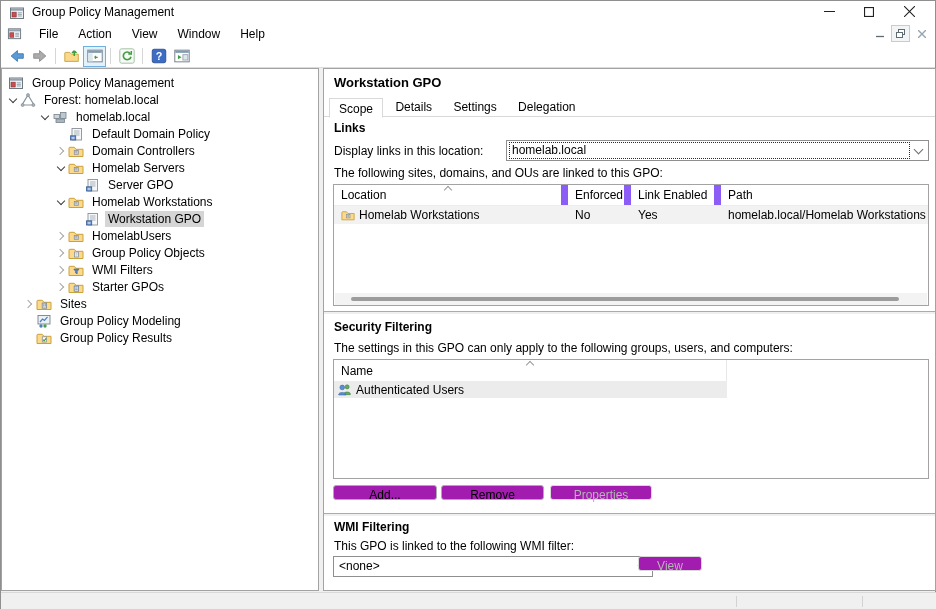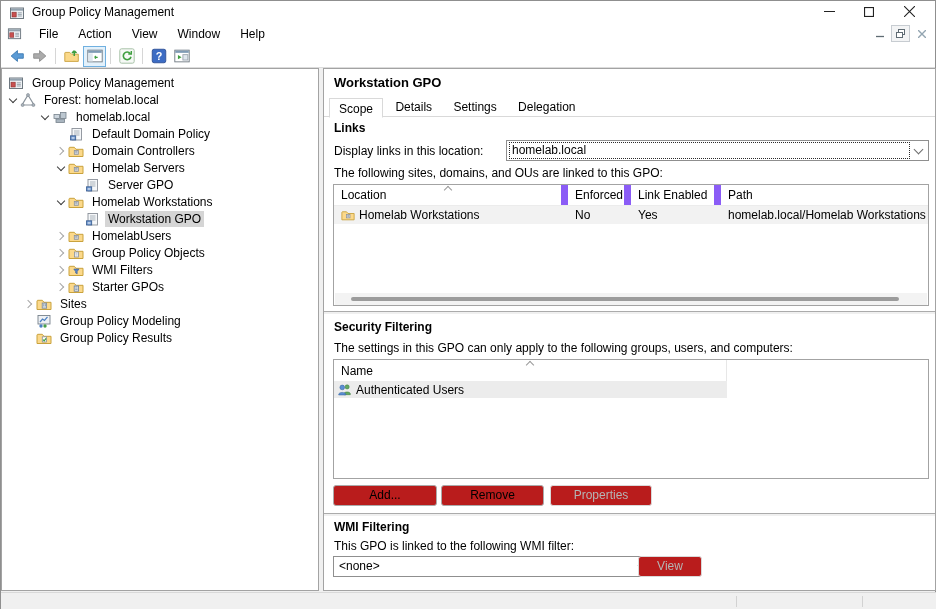--- a/index.html
+++ b/index.html
@@ -78,21 +78,21 @@
   .hscroll{position:absolute;left:1px;right:1px;bottom:0;height:12px;background:#f3f3f3;}
   .hthumb{position:absolute;left:16px;right:28px;top:4px;height:4px;background:#9c9c9c;border-radius:2px;}
 
   .divider{position:absolute;left:0;width:100%;height:4px;background:#f0f0f0;border-top:1px solid #ababab;border-bottom:1px solid #fff;box-sizing:border-box;}
 
   
   .namecol{width:393px;box-sizing:border-box;border-right:1px solid #e7e7e7;position:relative;padding:4px 0 0 7px;height:21px;}
   .secrow{display:flex;align-items:center;height:17px;width:393px;background:#ececec;}
   .row-icon{width:15px;height:15px;margin:0 4px 0 3px;flex:0 0 15px;}
 
-  .btn{position:absolute;height:21px;box-sizing:border-box;border:1px solid #ababab;border-radius:3px;background:#b91c1c;text-align:center;line-height:19px;}
+  .btn{position:absolute;height:15px;box-sizing:border-box;border:1px solid #ababab;border-radius:3px;background:#a21caf;text-align:center;line-height:19px;}
   .btn.disabled{color:#b5b5b5;border-color:#d9d9d9;}
 
   
   .statusbar{position:absolute;left:0;top:591px;width:936px;height:17px;background:#f0f0f0;border-top:1px solid #d9d9d9;box-sizing:border-box;}
   .sb-sep{position:absolute;top:3px;bottom:2px;width:1px;background:#d2d2d2;}
 </style>
 </head>
 <body>
 
 <div class="window">

